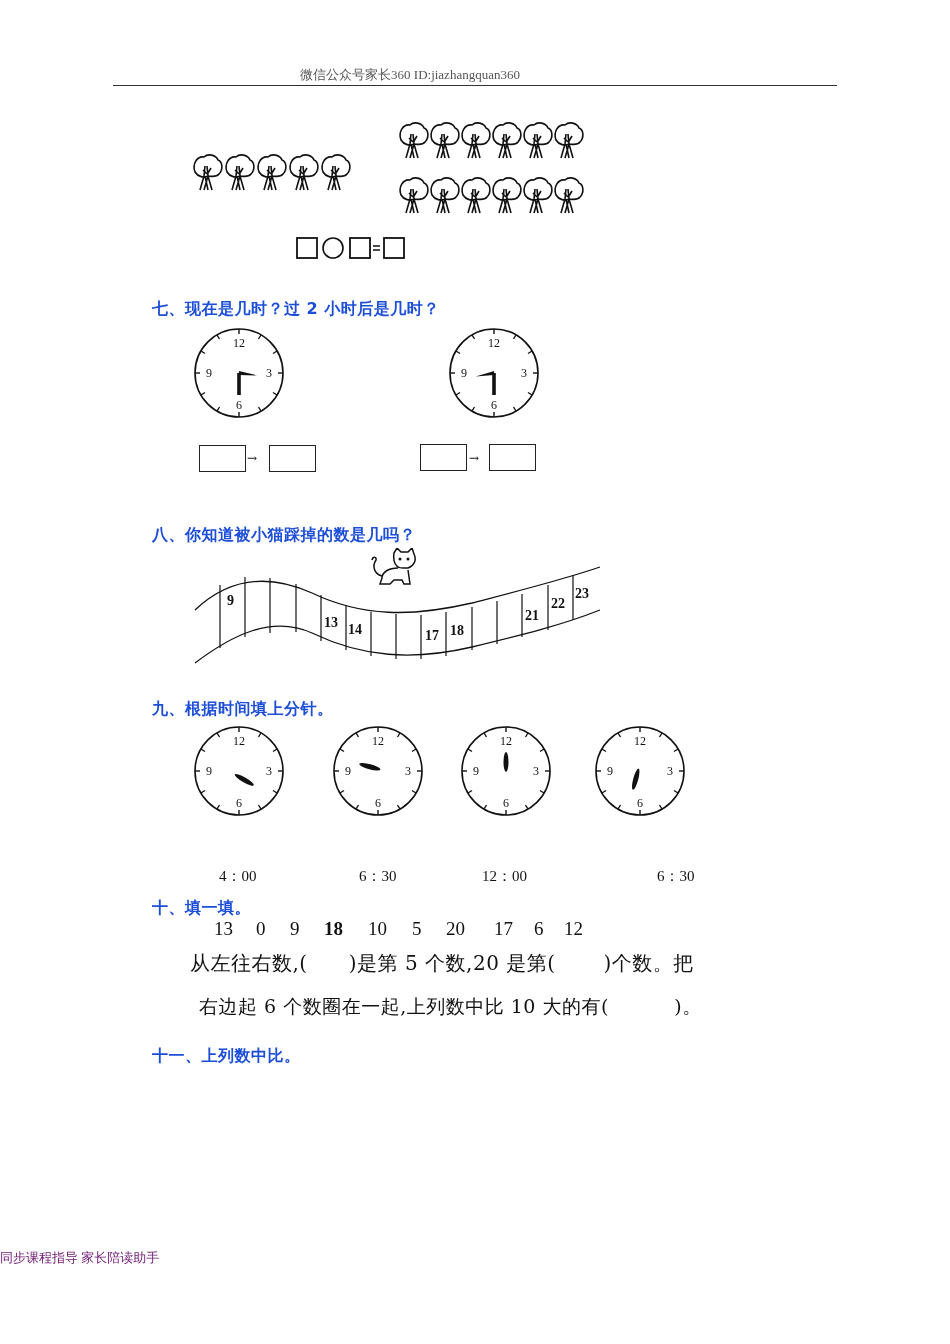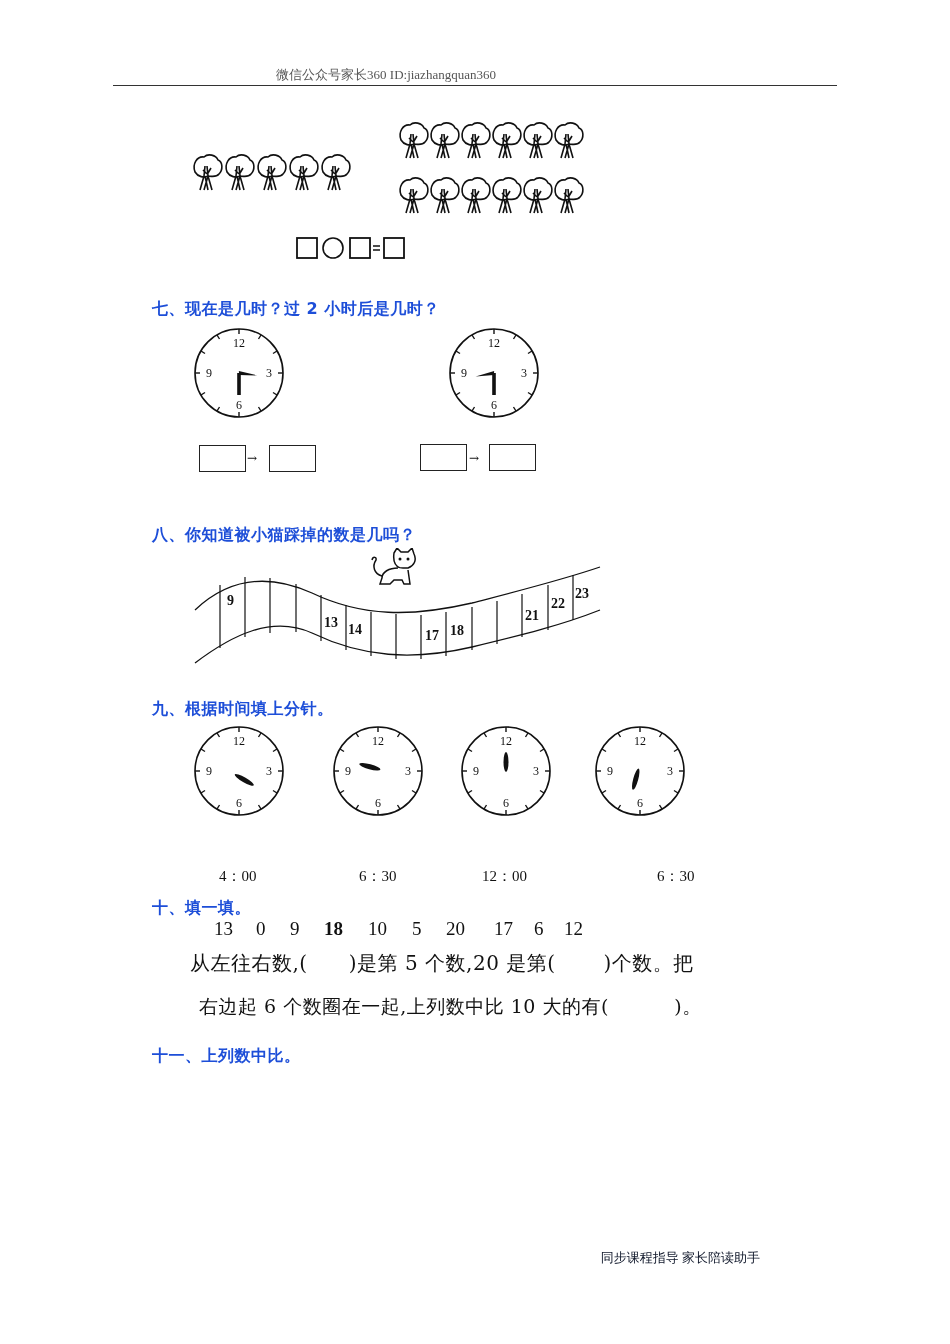--- a/index.html
+++ b/index.html
@@ -1,20 +1,20 @@
 <!DOCTYPE html>
 <html><head>
 <meta charset="utf-8">
 <style>
   html,body{margin:0;padding:0;background:#fff;}
   body{width:950px;height:1344px;position:relative;overflow:hidden;font-family:"DejaVu Serif","Liberation Serif",serif;color:#111;}
   .abs{position:absolute;}
-  .header-text{left:0;width:772px;top:66px;text-align:center;font-size:13px;color:#555;font-family:"Liberation Serif","DejaVu Serif",serif;}
+  .header-text{left:0;width:772px;top:66px;text-align:center;font-size:13px;color:#555;font-family:"Liberation Serif","DejaVu Serif",serif;padding-left:24px;}
   .header-rule{left:113px;top:85px;width:724px;height:0;border-top:1.5px solid #333;}
-  .footer-text{left:0;width:760px;top:1249px;text-align:right;font-size:13px;color:#0f172a;font-family:"Liberation Serif","DejaVu Serif",serif;}
+  .footer-text{left:0;width:760px;top:1249px;text-align:left;font-size:13px;color:#701a75;font-family:"Liberation Serif","DejaVu Serif",serif;}
   .q-title{font-size:16px;font-weight:bold;font-family:"DejaVu Sans","Liberation Sans",sans-serif;letter-spacing:0.5px;color:#1d4ed8;}
   .label-time{font-size:15px;font-family:"Liberation Serif","DejaVu Serif",serif;color:#111;margin-top:40px;}
   .seq{font-size:19px;font-family:"Liberation Serif","DejaVu Serif",serif;color:#111;}
   .para{font-size:20px;font-family:"DejaVu Serif","Liberation Serif",serif;color:#111;letter-spacing:0.5px;white-space:pre;}
   .ansbox{border:1.3px solid #222;background:#fff;}
   .arrow{font-size:12px;}
 </style>
 </head>
 <body>
 

